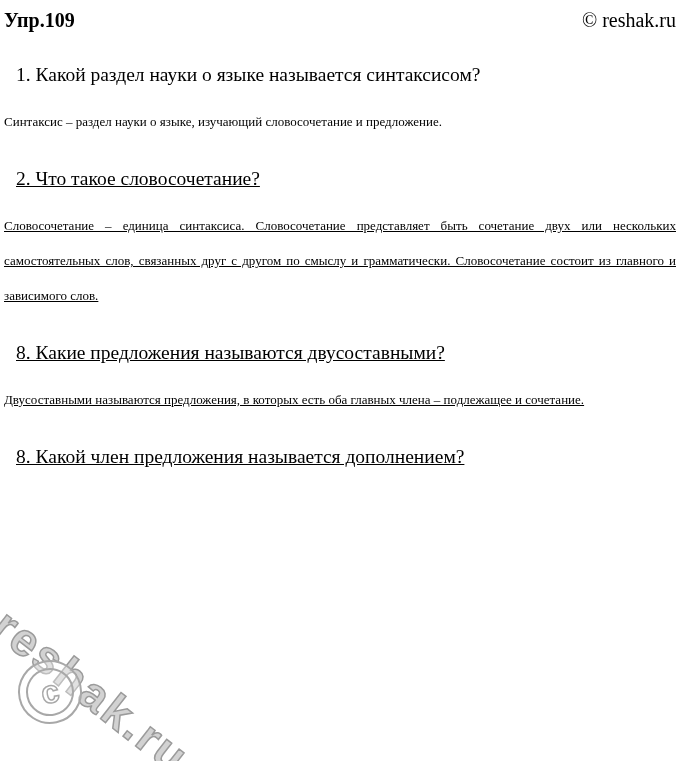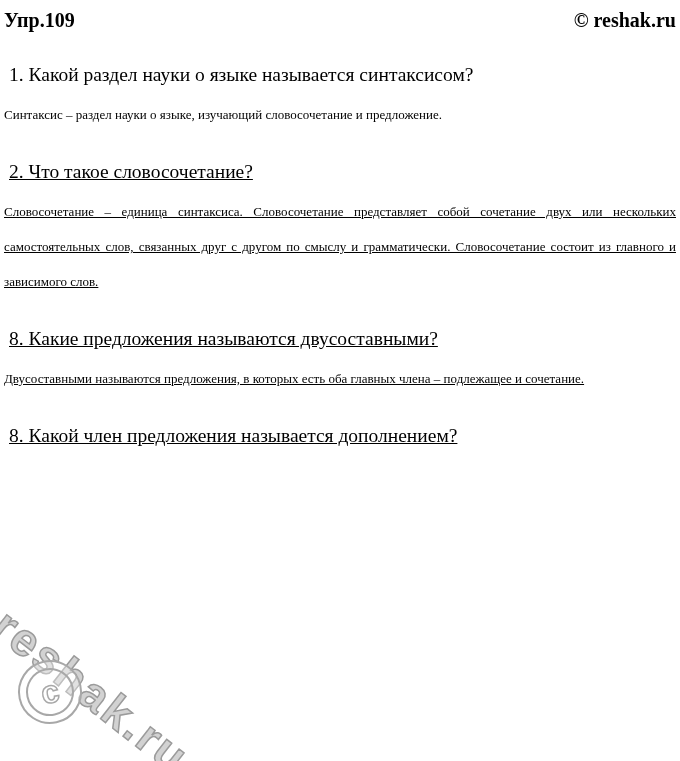--- a/index.html
+++ b/index.html
@@ -14,25 +14,25 @@
   .page { padding: 7px 4px 0 4px; position: relative; }
   .header {
     display: flex;
     justify-content: space-between;
     align-items: baseline;
     font-size: 20px;
     line-height: 26px;
     margin-bottom: 24px;
   }
   .exercise { font-weight: bold; }
-  .copyright { font-weight: bold; }
+  .copyright { font-weight: normal; }
   .qa-block { margin: 0; }
   .qa-block + .qa-block { margin-top: 22px; text-decoration: underline; }
   .question {
-    margin: 5px;
+    margin: 12px;
     font-size: 19.5px;
     line-height: 35px;
     text-align: left;
   }
   .answer {
     margin: 0;
     font-size: 13px;
     line-height: 35px;
     text-align: justify;
   }
@@ -93,21 +93,21 @@
     <span class="copyright">© reshak.ru</span>
   </div>
 
   <div class="qa-block">
     <p class="question">1. Какой раздел науки о языке называется синтаксисом?</p>
     <p class="answer">Синтаксис – раздел науки о языке, изучающий словосочетание и предложение.</p>
   </div>
 
   <div class="qa-block">
     <p class="question">2. Что такое словосочетание?</p>
-    <p class="answer">Словосочетание – единица синтаксиса. Словосочетание представляет собой сочетание двух или нескольких самостоятельных слов, связанных друг с другом по смыслу и грамматически. Словосочетание состоит из главного и зависимого слов.</p>
+    <p class="answer">Словосочетание – единица синтаксиса. Словосочетание представляет быть сочетание двух или нескольких самостоятельных слов, связанных друг с другом по смыслу и грамматически. Словосочетание состоит из главного и зависимого слов.</p>
   </div>
 
   <div class="qa-block">
     <p class="question">8. Какие предложения называются двусоставными?</p>
     <p class="answer">Двусоставными называются предложения, в которых есть оба главных члена – подлежащее и сочетание.</p>
   </div>
 
   <div class="qa-block">
     <p class="question">8. Какой член предложения называется дополнением?</p>
   </div>

